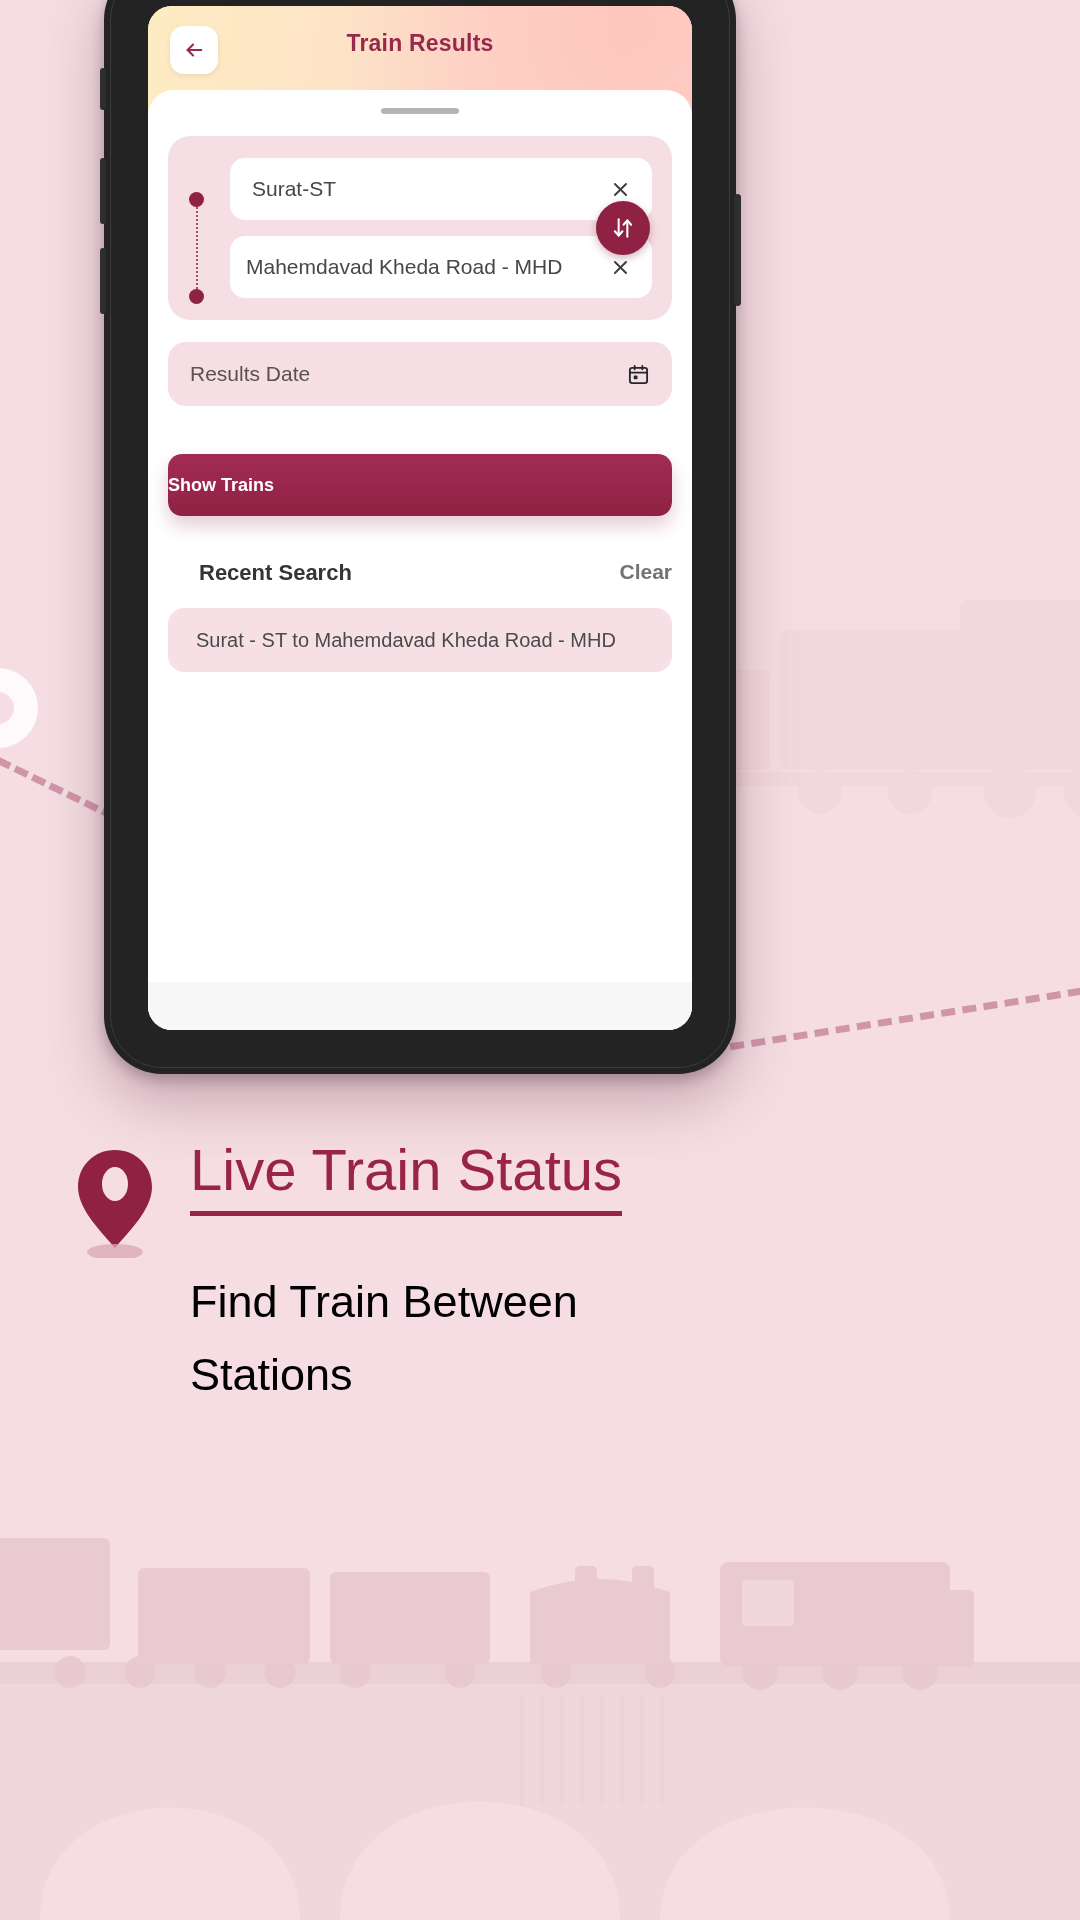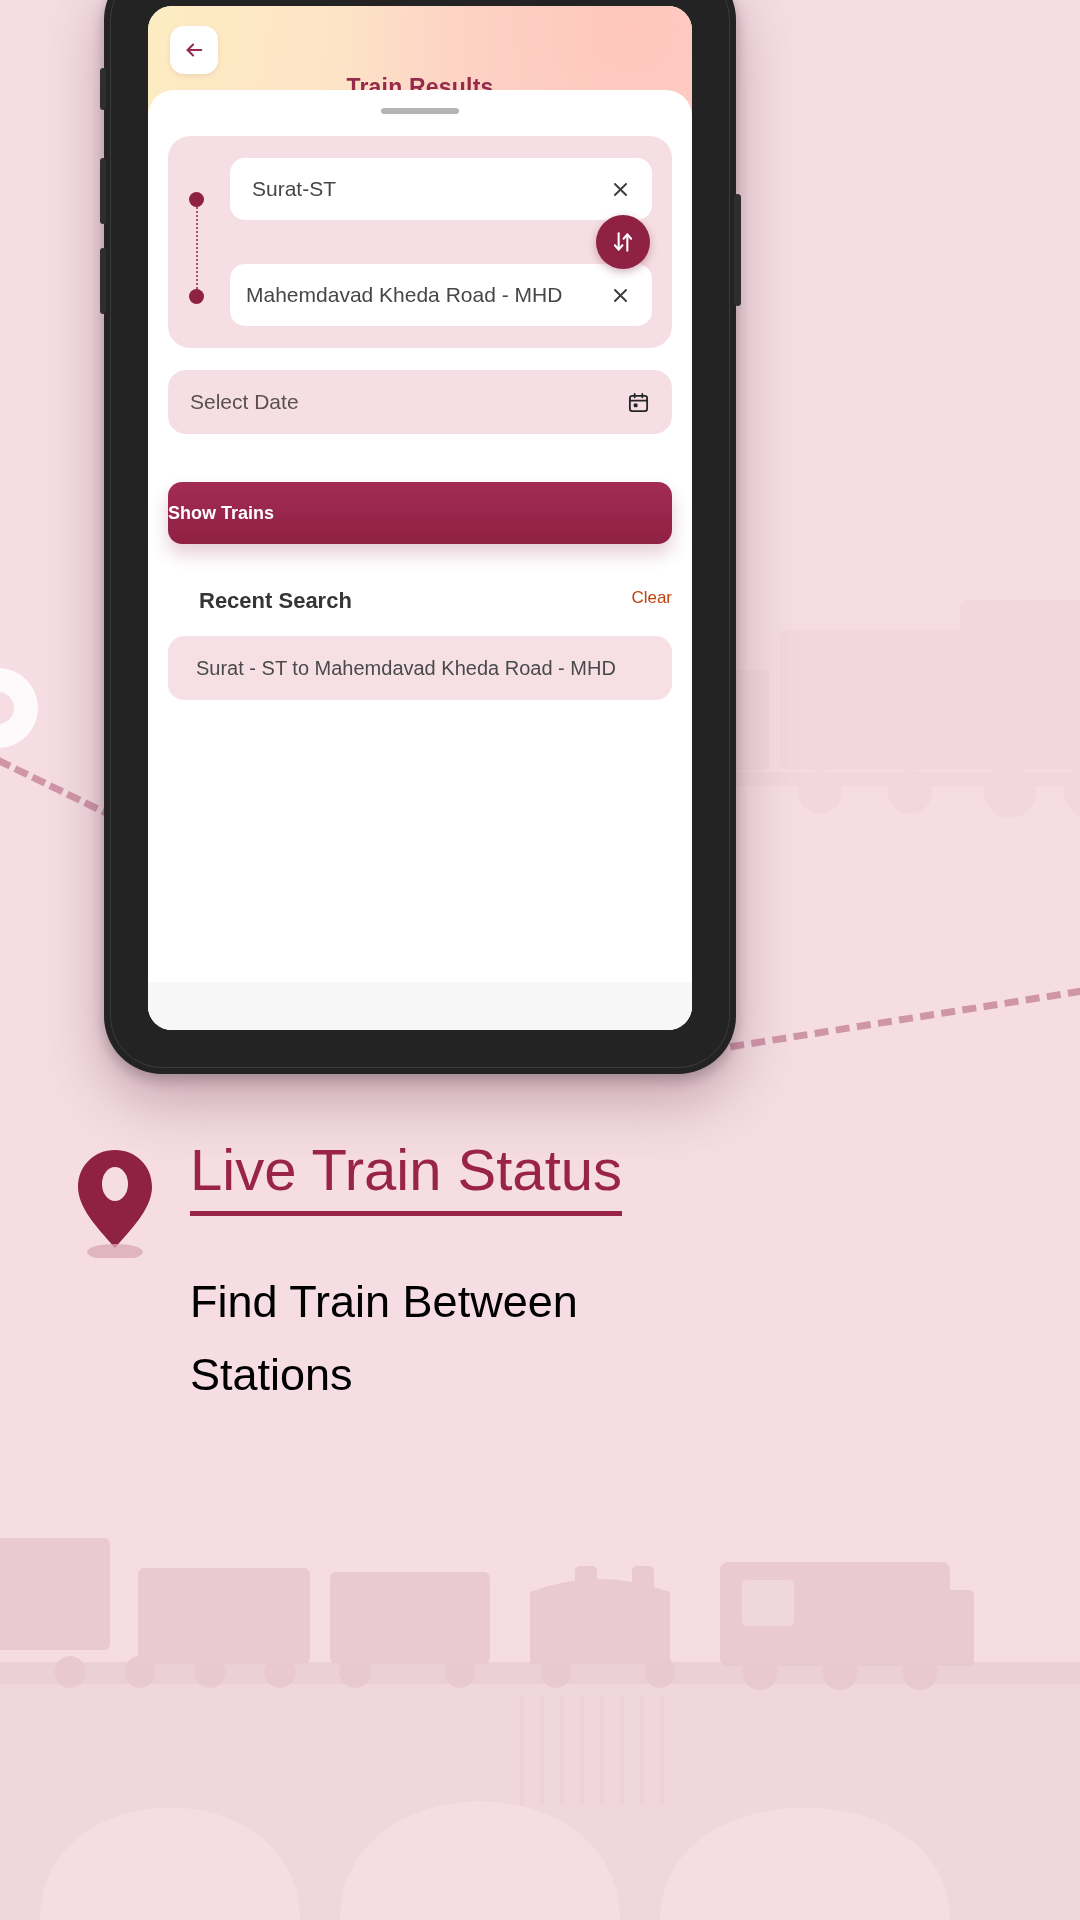--- a/index.html
+++ b/index.html
@@ -70,21 +70,20 @@
     display:flex; align-items:center; justify-content:center;
     box-shadow:0 2px 5px rgba(150,90,110,.14);
   }
   #back-button svg { width:22px; height:22px; }
   #header-title {
     position:absolute; left:0; right:0; top:24px;
     text-align:center;
     font-size:23px; font-weight:bold; color:#99육;
     color:#962a4d;
     letter-spacing:.2px;
-    margin-top:44px;
   }
 
   
   #sheet {
     position:absolute; left:0; right:0; top:84px; bottom:0;
     background:#fff;
     border-radius:26px 26px 0 0;
   }
   #sheet-handle {
     width:78px; height:6px; border-radius:3px; background:#b5b5b5;
@@ -113,21 +112,21 @@
   }
   .station-row {
     position:relative;
     margin-left:42px;
     background:#fff;
     border-radius:15px;
     height:62px;
     display:flex; align-items:center;
     padding:0 18px 0 22px;
   }
-  .station-row + .station-row { margin-top:44px;padding-left:16px; }
+  .station-row + .station-row { margin-top:16px;padding-left:16px; }
   .station-value {
     flex:1;
     font-size:21px;
     color:#474747;
     white-space:nowrap; overflow:hidden; text-overflow:ellipsis;
   }
   .clear-x {
     width:28px; height:28px;
     display:flex; align-items:center; justify-content:center;
     color:#3d3d3d;
@@ -170,21 +169,21 @@
     display:flex; align-items:center; justify-content:flex-start;
     box-shadow:0 10px 18px rgba(143,33,68,.22);
   }
 
   
   #recent-header {
     margin-top:44px;
     display:flex; align-items:flex-start; justify-content:space-between;margin-left:31px;
   }
   #recent-title { font-size:22px; font-weight:bold; color:#353535; }
-  #recent-clear { font-size:17px; color:#c2410c; }
+  #recent-clear { font-size:21px; color:#737373;font-weight:bold; }
   #recent-item {
     margin-top:22px;
     height:64px;
     background:#f7e0e5;
     border-radius:16px;
     display:flex; align-items:center;
     padding:0 28px;
     font-size:20px; color:#4a4a4a;
   }
 
@@ -333,21 +332,21 @@
             <svg viewBox="0 0 24 24" fill="none" stroke="#ffffff" stroke-width="1.9" stroke-linecap="round" stroke-linejoin="round">
               <line x1="8" y1="4" x2="8" y2="19"></line>
               <polyline points="4.5,15 8,19 11.5,15"></polyline>
               <line x1="16" y1="20" x2="16" y2="5"></line>
               <polyline points="12.5,9 16,5 19.5,9"></polyline>
             </svg>
           </div>
         </div>
 
         <div id="date-field">
-          <span id="date-placeholder">Select Date</span>
+          <span id="date-placeholder">Results Date</span>
           <span id="calendar-icon">
             <svg viewBox="0 0 24 24" fill="none" stroke="#262626" stroke-width="1.9" stroke-linecap="round" stroke-linejoin="round">
               <rect x="3" y="5" width="18" height="16" rx="2.5"></rect>
               <line x1="3" y1="10" x2="21" y2="10"></line>
               <line x1="8" y1="3" x2="8" y2="6.5"></line>
               <line x1="16" y1="3" x2="16" y2="6.5"></line>
               <rect x="7" y="13" width="4" height="4" rx="1" fill="#262626" stroke="none"></rect>
             </svg>
           </span>
         </div>

